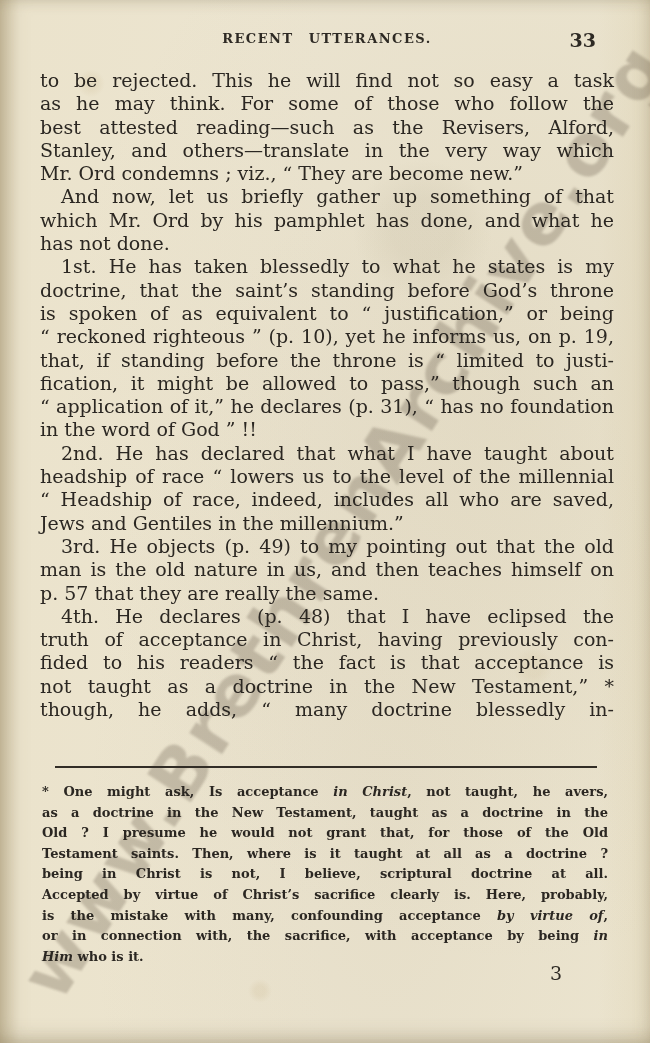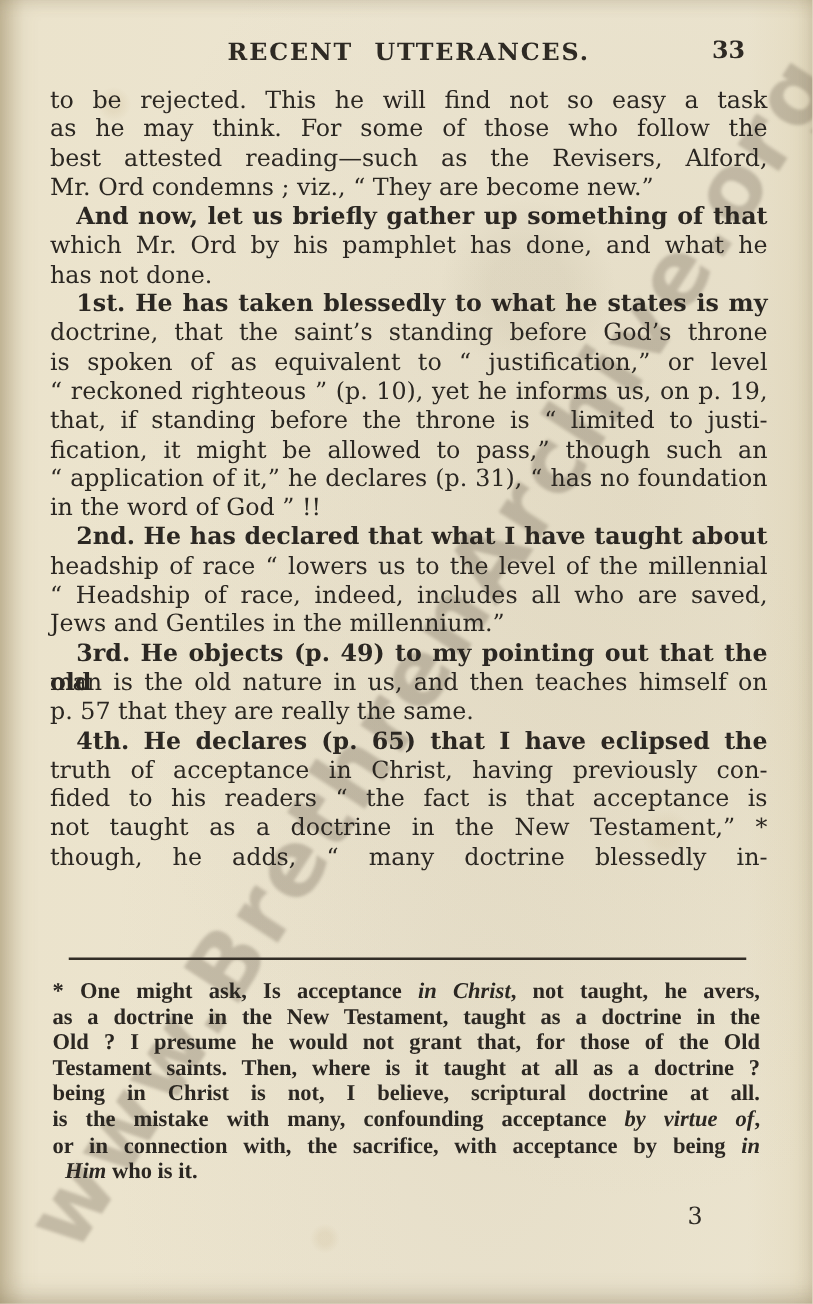--- a/index.html
+++ b/index.html
@@ -40,47 +40,46 @@
     font-family:"DejaVu Sans","Liberation Sans",sans-serif;
     font-weight:700;font-size:72px;letter-spacing:3px;
     color:rgba(112,104,92,0.30);
     filter:blur(1.2px);
     mix-blend-mode:multiply;
     pointer-events:none;
   }
   .header{position:absolute;top:31px;left:40px;width:574px;}
   .running-title{
     display:block;text-align:center;
-    font-size:19px;font-weight:700;letter-spacing:1.5px;word-spacing:9px;
+    font-size:13px;font-weight:700;letter-spacing:1.5px;word-spacing:9px;
     color:#2e2a24;
   }
   .page-number{
     position:absolute;right:18px;top:-2px;
     font-size:19px;font-weight:700;color:#2e2a24;
   }
   .body-block{position:absolute;top:69px;left:40px;width:574px;}
   .line{
     font-size:19px;line-height:23.3px;height:23.3px;
     text-align:justify;text-align-last:justify;
     overflow:visible;white-space:normal;
   }
   .line.last{text-align-last:left;}
-  .para.indent .line:first-child{text-indent:21px;font-weight:bold;}
+  .para.indent .line:first-child{text-indent:21px;}
   .footnote-rule{
     position:absolute;top:766px;left:55px;width:542px;height:2px;
     background:#322d26;border:none;margin:0;
   }
   .footnote-block{position:absolute;top:782px;left:42px;width:566px;}
   .fline{
-    font-size:18px;line-height:20.6px;height:20.6px;
+    font-size:13px;line-height:20.6px;height:20.6px;
     text-align:justify;text-align-last:justify;
     font-weight:600;
-    font-family:Liberation Serif, serif;
   }
-  .fline.last{text-align-last:left;margin-left:10px;}
+  .fline.last{text-align-last:left;}
   .signature{
     position:absolute;top:962px;left:550px;
     font-size:19px;color:#2e2a24;
   }
 </style>
 </head>
 <body>
 
 <div class="page">
 
@@ -91,65 +90,67 @@
   <div class="header">
     <span class="running-title">RECENT UTTERANCES.</span>
     <span class="page-number">33</span>
   </div>
 
   <div class="body-block">
       <div class="para">
         <div class="line">to be rejected.  This he will find not so easy a task</div>
         <div class="line">as he may think.  For some of those who follow the</div>
         <div class="line">best attested reading—such as the Revisers, Alford,</div>
+        <div class="line">Stanley, and others—translate in the very way which</div>
         <div class="line last">Mr. Ord condemns ; viz., “ They are become new.”</div>
       </div>
       <div class="para indent">
         <div class="line">And now, let us briefly gather up something of that</div>
         <div class="line">which Mr. Ord by his pamphlet has done, and what he</div>
         <div class="line last">has not done.</div>
       </div>
       <div class="para indent">
         <div class="line">1st.  He has taken blessedly to what he states is my</div>
         <div class="line">doctrine, that the saint’s standing before God’s throne</div>
-        <div class="line">is spoken of as equivalent to “ justification,” or level</div>
+        <div class="line">is spoken of as equivalent to “ justification,” or being</div>
         <div class="line">“ reckoned righteous ” (p. 10), yet he informs us, on p. 19,</div>
         <div class="line">that, if standing before the throne is “ limited to justi-</div>
         <div class="line">fication, it might be allowed to pass,” though such an</div>
         <div class="line">“ application of it,” he declares (p. 31), “ has no foundation</div>
         <div class="line last">in the word of God ” !!</div>
       </div>
       <div class="para indent">
         <div class="line">2nd.  He has declared that what I have taught about</div>
         <div class="line">headship of race “ lowers us to the level of the millennial</div>
         <div class="line">“ Headship of race, indeed, includes all who are saved,</div>
         <div class="line last">Jews and Gentiles in the millennium.”</div>
       </div>
       <div class="para indent">
         <div class="line">3rd.  He objects (p. 49) to my pointing out that the old</div>
         <div class="line">man is the old nature in us, and then teaches himself on</div>
         <div class="line last">p. 57 that they are really the same.</div>
       </div>
       <div class="para indent">
-        <div class="line">4th.  He declares (p. 65) that I have eclipsed the</div>
+        <div class="line">4th.  He declares (p. 48) that I have eclipsed the</div>
         <div class="line">truth of acceptance in Christ, having previously con-</div>
         <div class="line">fided to his readers “ the fact is that acceptance is</div>
         <div class="line">not taught as a doctrine in the New Testament,” *</div>
         <div class="line">though, he adds, “ many doctrine blessedly in-</div>
       </div>
     </div>
 
   <hr class="footnote-rule">
 
   <div class="footnote-block">
       <div class="fline">* One might ask, Is acceptance <i>in Christ</i>, not taught, he avers,</div>
       <div class="fline">as a doctrine in the New Testament, taught as a doctrine in the</div>
       <div class="fline">Old ?  I presume he would not grant that, for those of the Old</div>
       <div class="fline">Testament saints.  Then, where is it taught at all as a doctrine ?</div>
       <div class="fline">being in Christ is not, I believe, scriptural doctrine at all.</div>
+      <div class="fline">Accepted by virtue of Christ’s sacrifice clearly is.  Here, probably,</div>
       <div class="fline">is the mistake with many, confounding acceptance <i>by virtue of</i>,</div>
       <div class="fline">or in connection with, the sacrifice, with acceptance by being <i>in</i></div>
       <div class="fline last"><i>Him</i> who is it.</div>
     </div>
 
   <div class="signature">3</div>
 
 </div>
 
 </body></html>

